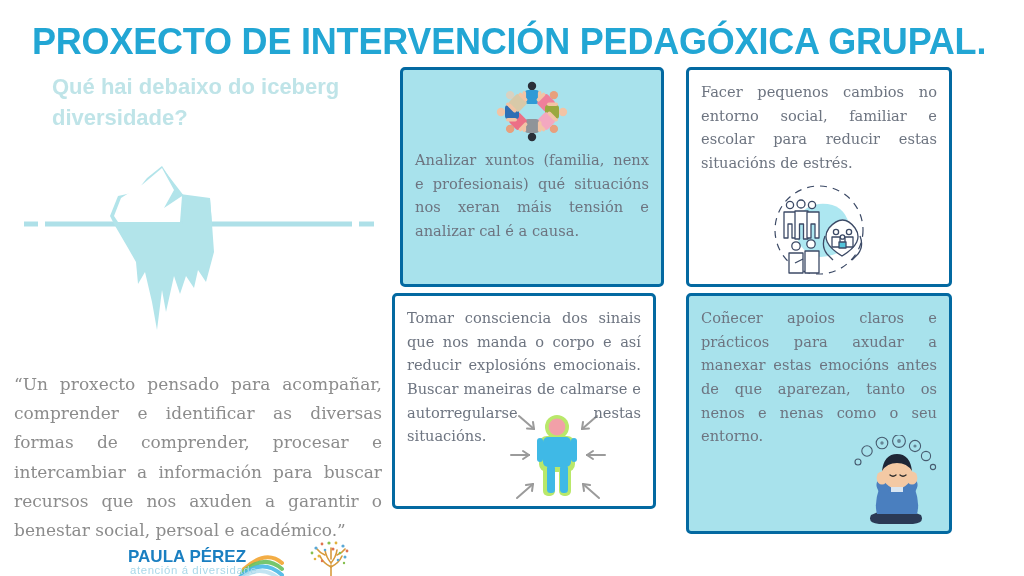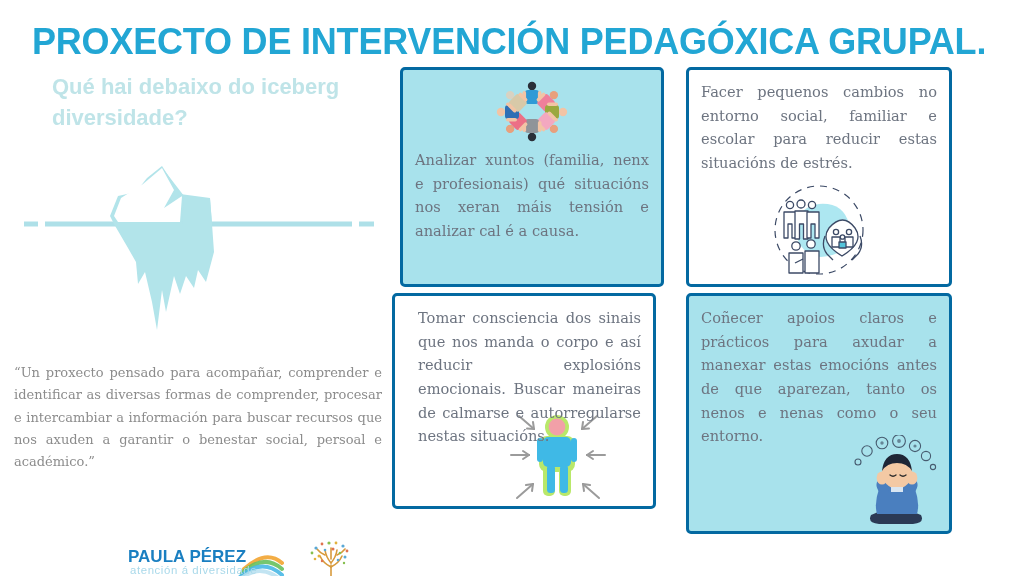--- a/index.html
+++ b/index.html
@@ -28,23 +28,23 @@
     font-size:22px;font-weight:bold;line-height:1.42;
     color:#bfe4e8;
   }
 
   
   .iceberg-wrap{position:absolute;left:14px;top:152px;width:372px;height:215px;}
   .iceberg-wrap svg{display:block;}
 
   
   .quote{
-    position:absolute;left:14px;top:362px;width:368px;
+    position:absolute;left:14px;top:370px;width:368px;
     font-family:"DejaVu Serif", serif;
-    font-size:13px;line-height:1.72;
+    font-size:17px;line-height:1.72;
     color:#8c8c8c;
     text-align:justify;
   }
 
   
   .card{
     position:absolute;
     border:3px solid #0369a1;
     border-radius:5px;
     box-sizing:border-box;
@@ -64,21 +64,21 @@
     z-index:3;
   }
 
   #card-1{left:392px;top:67px;width:264px;height:220px;margin-left:8px;}
   #card-2{left:686px;top:67px;width:266px;height:220px;}
   #card-3{left:392px;top:293px;width:264px;height:216px;}
   #card-4{left:686px;top:293px;width:266px;height:241px;}
 
   #card-1 .card-text{margin:78px 12px 0 12px;}
   #card-2 .card-text{margin:10px 12px 0 12px;}
-  #card-3 .card-text{margin:10px 12px 0 23px;}
+  #card-3 .card-text{margin:10px 12px 0 12px;}
   #card-4 .card-text{margin:10px 12px 0 12px;}
 
   .art{position:absolute;pointer-events:none;}
   #art-circle{left:50%;top:6px;transform:translateX(-50%);}
   #art-family{left:50%;bottom:2px;transform:translateX(-50%);}
   #art-body{right:42px;bottom:-2px;}
   #art-child{right:4px;bottom:0px;}
 
   
   .logo-row{position:absolute;left:128px;top:521px;width:240px;height:55px;margin-top:18px;}

